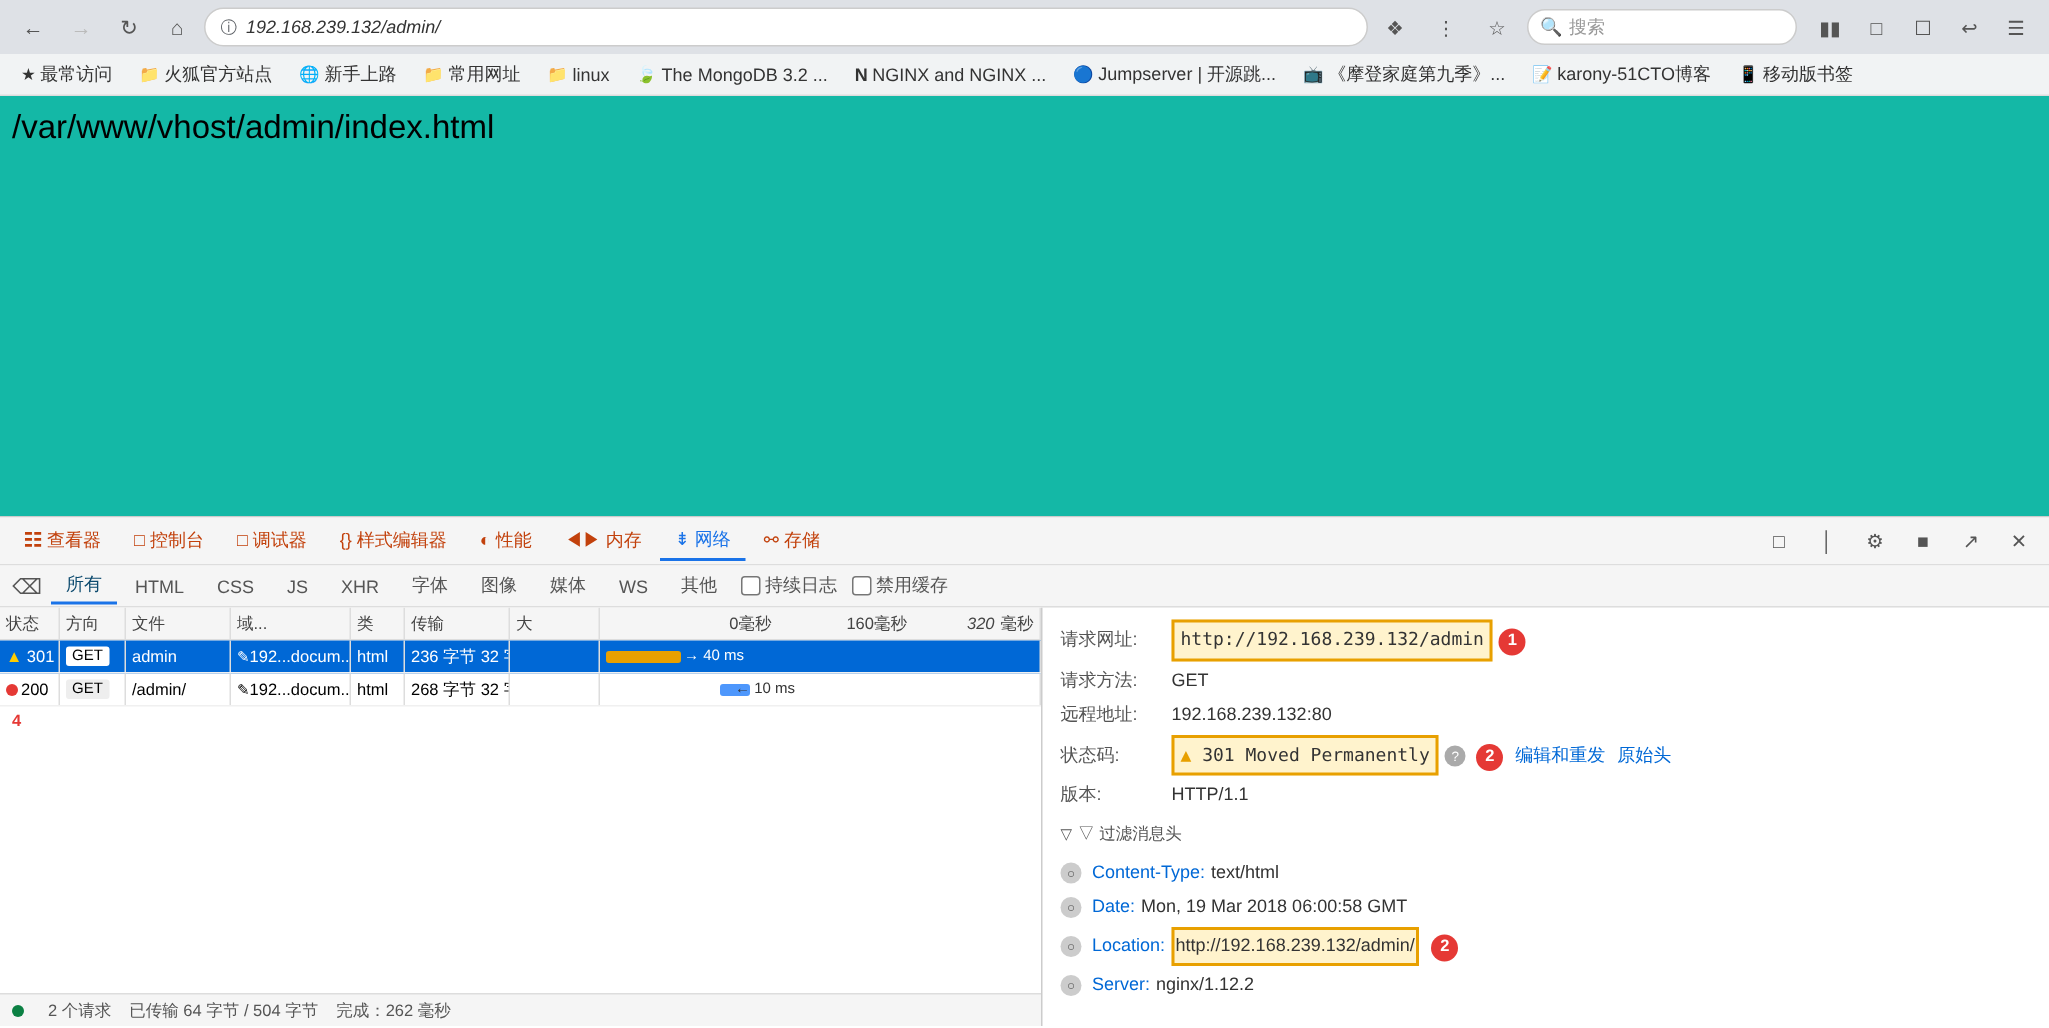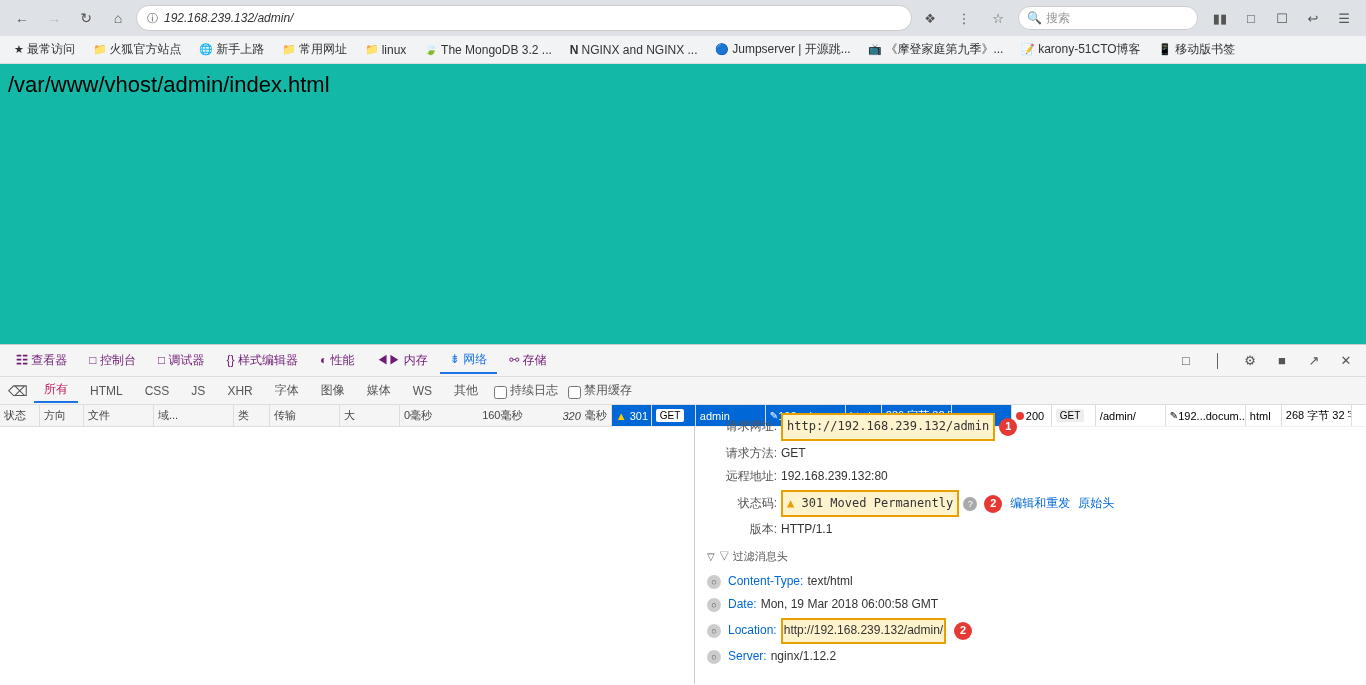--- a/index.html
+++ b/index.html
@@ -19,31 +19,31 @@
     .bookmark-item { display: flex; align-items: center; gap: 3px; padding: 2px 6px; border-radius: 4px; cursor: pointer; white-space: nowrap; color: #333; }
     .bookmark-icon { font-size: 11px; }
 
     
     .page-content { background: #14b8a6; padding: 8px; font-size: 14px; color: #000; height: 280px; }
     .page-title { font-size: 22px; font-weight: normal; margin-bottom: 16px; }
 
     
     .devtools { border-top: 1px solid #ccc; background: #fff; height: 340px; display: flex; flex-direction: column; }
     .devtools-toolbar { height: 32px; display: flex; align-items: center; padding: 0 6px; background: #f5f5f5; border-bottom: 1px solid #ddd; gap: 2px; }
-    .devtools-tab { padding: 4px 10px; font-size: 12px; cursor: pointer; border: none; background: transparent; color: #701a75; white-space: nowrap; }
+    .devtools-tab { padding: 4px 10px; font-size: 12px; cursor: pointer; border: none; background: transparent; color: #c2410c; white-space: nowrap; }
     .devtools-toolbar-right { margin-left: auto; display: flex; align-items: center; gap: 4px; }
     .devtools-sub-tabs { height: 28px; display: flex; align-items: center; padding: 0 4px; background: #f5f5f5; border-bottom: 1px solid #ddd; gap: 2px; }
     .sub-tab { padding: 3px 10px; font-size: 12px; cursor: pointer; border: none; background: transparent; color: #555; white-space: nowrap; }
-    .sub-tab.active { color: #be185d; border-bottom: 2px solid #1a73e8; }
-    .sub-tab-checkbox { display: flex; align-items: flex-end; gap: 3px; font-size: 12px; color: #555; margin-left: 4px; }
+    .sub-tab.active { color: #0c4a6e; border-bottom: 2px solid #1a73e8; }
+    .sub-tab-checkbox { display: flex; align-items: center; gap: 3px; font-size: 12px; color: #555; margin-left: 4px; }
 
     .devtools-body { display: flex; flex: 1; overflow: hidden; }
 
     
-    .network-table { width: 695px; display: flex; flex-direction: row; border-right: 1px solid #ccc; }
+    .network-table { width: 695px; display: flex; flex-direction: column; border-right: 1px solid #ccc; }
     .network-header { display: flex; align-items: center; background: #f5f5f5; border-bottom: 1px solid #ddd; font-size: 11px; color: #444; height: 22px; }
     .net-col { padding: 0 4px; overflow: hidden; white-space: nowrap; border-right: 1px solid #ddd; height: 100%; display: flex; align-items: center; }
     .net-col.status { width: 40px; }
     .net-col.method { width: 44px; }
     .net-col.file { width: 70px; }
     .net-col.domain { width: 80px; }
     .net-col.type { width: 36px; }
     .net-col.transferred { width: 70px; }
     .net-col.size { width: 60px; }
     .net-col.timeline { flex: 1; }
@@ -55,21 +55,21 @@
     .network-status-bar { height: 22px; display: flex; align-items: center; padding: 0 8px; background: #f5f5f5; border-top: 1px solid #ddd; font-size: 11px; color: #555; gap: 12px; }
     .green-dot { width: 8px; height: 8px; border-radius: 50%; background: #0b8043; display: inline-block; margin-right: 4px; }
 
     
     .request-detail { flex: 1; display: flex; flex-direction: column; overflow: hidden; }
     .detail-tabs { display: flex; border-bottom: 1px solid #ddd; background: #f5f5f5; height: 28px; align-items: flex-end; }
     .detail-tab { padding: 4px 12px; font-size: 12px; cursor: pointer; border: none; background: transparent; color: #555; }
     .detail-tab.active { color: #1a73e8; border-bottom: 2px solid #1a73e8; }
     .detail-content { flex: 1; overflow-y: auto; padding: 8px 12px; font-size: 12px; line-height: 1.8; }
     .detail-row { display: flex; align-items: baseline; margin-bottom: 2px; }
-    .detail-label { color: #555; white-space: nowrap; margin-right: 4px; min-width: 70px; text-align: right; }
+    .detail-label { color: #555; white-space: nowrap; margin-right: 4px; min-width: 70px; }
     .detail-value { color: #333; }
     .detail-value.highlighted { background: #fff3cd; border: 2px solid #e8a000; padding: 1px 4px; font-family: monospace; font-size: 12px; }
     .filter-header { display: flex; align-items: center; gap: 4px; color: #555; font-size: 11px; margin-bottom: 4px; }
     .filter-triangle { font-size: 10px; }
     .header-item { display: flex; align-items: baseline; gap: 4px; margin-bottom: 2px; font-size: 12px; }
     .header-name { color: #0068d6; }
     .header-value { color: #333; }
     .header-value.highlighted { background: #fff3cd; border: 2px solid #e8a000; padding: 0 1px; }
     .circle-icon { width: 14px; height: 14px; border-radius: 50%; background: #aaa; display: inline-flex; align-items: center; justify-content: center; font-size: 9px; color: #fff; margin-right: 3px; }
     .action-link { color: #0068d6; cursor: pointer; font-size: 12px; margin-left: 8px; }
@@ -233,20 +233,24 @@
         <div class="net-col method">
           <span style="background:#fff;color:#000;padding:1px 4px;border-radius:2px;font-size:10px;">GET</span>
         </div>
         <div class="net-col file">admin</div>
         <div class="net-col domain">
           <span style="font-size:10px;">✎</span> 192...docum...
         </div>
         <div class="net-col type">html</div>
         <div class="net-col transferred">236 字节 32 字节</div>
         <div class="net-col size"></div>
+        <div class="net-col timeline" style="display:flex;align-items:center;padding:0 4px;position:relative;">
+          <div style="position:absolute;left:4px;width:50px;height:8px;background:#e8a000;border-radius:2px;"></div>
+          <span style="position:absolute;left:56px;font-size:10px;color:#fff;">→ 40 ms</span>
+        </div>
       </div>
 
       <div class="network-row">
         <div class="net-col status">
           <span class="status-dot-red"></span>
           <span style="margin-left:2px;">200</span>
         </div>
         <div class="net-col method">
           <span style="background:#eee;padding:1px 4px;border-radius:2px;font-size:10px;">GET</span>
         </div>
@@ -262,20 +266,26 @@
           <span style="position:absolute;left:90px;font-size:10px;color:#333;">← 10 ms</span>
         </div>
       </div>
 
       <div style="padding:4px 8px;font-size:11px;color:#e53935;font-weight:bold;">
         4
       </div>
 
       <div style="flex:1;"></div>
 
+      <div class="network-status-bar">
+        <span class="green-dot"></span>
+        <span>2 个请求</span>
+        <span>已传输 64 字节 / 504 字节</span>
+        <span>完成：262 毫秒</span>
+      </div>
     </div>
 
     <div class="request-detail">
 
 
       <div class="detail-content">
 
         <div class="detail-row">
           <span class="detail-label">请求网址:</span>
           <span class="detail-value highlighted">http://192.168.239.132/admin</span>

